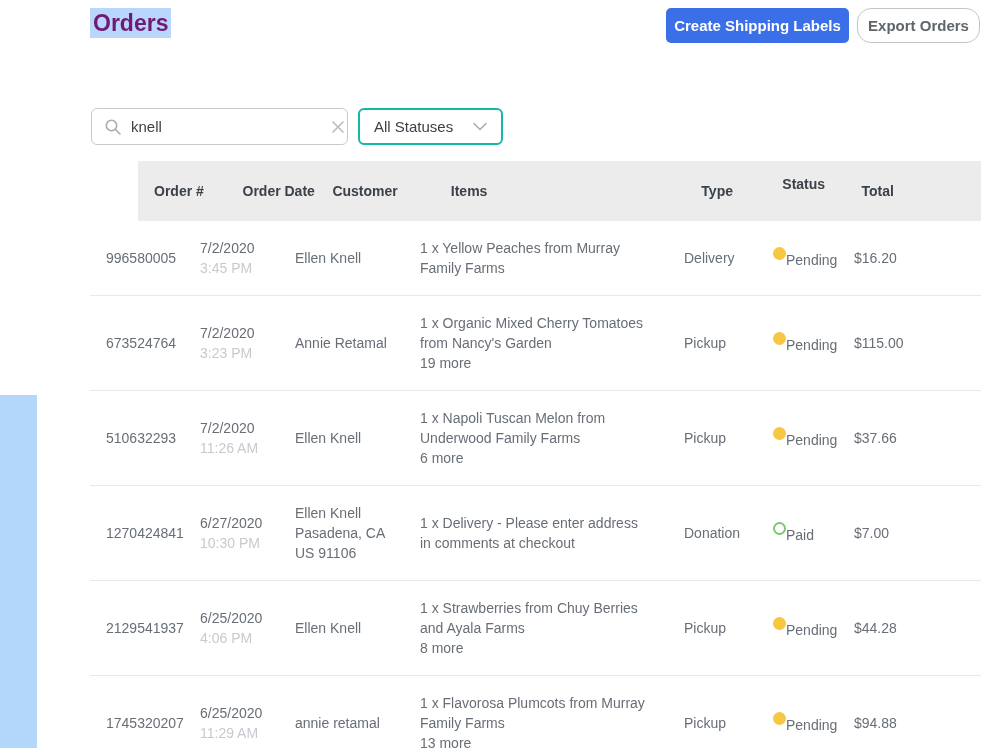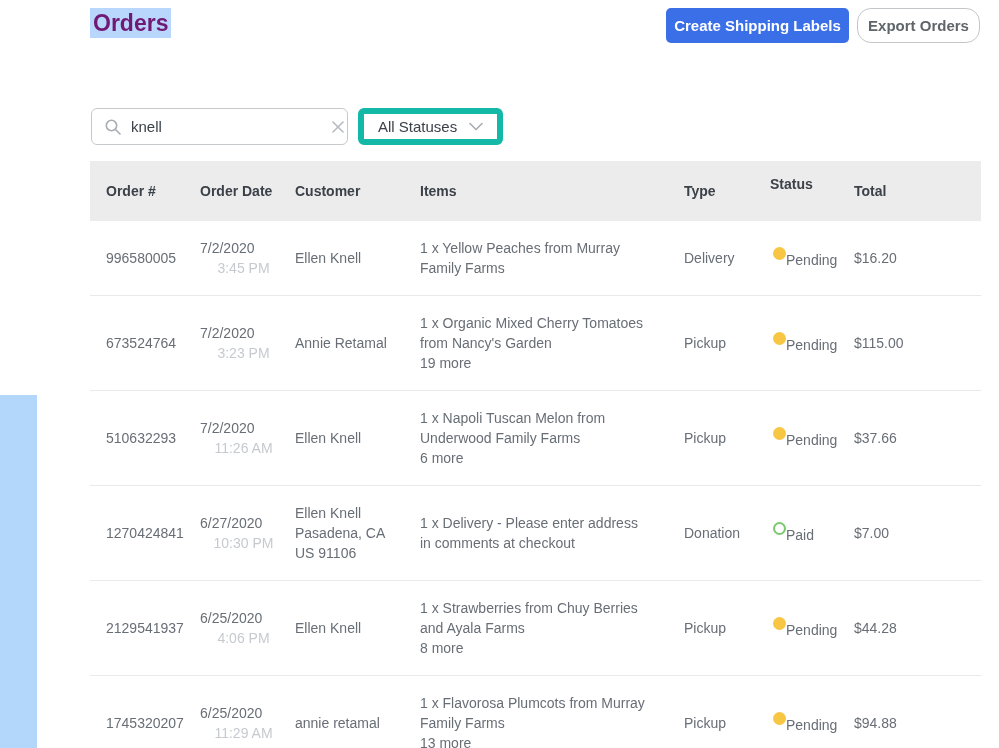--- a/index.html
+++ b/index.html
@@ -17,40 +17,40 @@
     background:#fff; color:#5f6569; font-size:15px; font-weight:700;
     border:1px solid #c3c6c9; border-radius:14px; cursor:pointer; font-family:inherit; }
 
   
   .search-box { position:absolute; left:91px; top:108px; width:257px; height:37px;
     border:1px solid #c7cacc; border-radius:6px; display:flex; align-items:center;
     padding:8px 12px; background:#fff; }
   .search-box input { border:none; outline:none; flex:1; font-size:15px; color:#3b4148;
     font-family:inherit; margin-left:9px; background:transparent; }
   .status-select { position:absolute; left:358px; top:108px; width:145px; height:37px;
-    border:6px solid #14b8a6; border-radius:6px; display:flex; align-items:center;
+    border:2px solid #14b8a6; border-radius:6px; display:flex; align-items:center;
     justify-content:space-between; padding:0 14px; background:#fff; cursor:pointer; }
   .status-select .sel-label { font-size:15px; color:#3b4148; }
 
   
   .orders-table { position:absolute; left:90px; top:161px; width:891px; }
-  .thead { display:flex; align-items:center; height:60px; background:#ececec; }
+  .thead { display:flex; align-items:center; height:60px; background:#ececec;margin-left:48px; }
   .thead .cell { font-size:14px; font-weight:700; color:#3b4148; line-height:17px; }
   .row { display:flex; align-items:center; border-bottom:1px solid #e7e9eb;
     padding:17px 0; }
   .cell { font-size:14px; color:#686e76; line-height:20px; }
   .c1 { width:110px; padding-left:16px; }
   .c2 { width:95px;  padding-right:8px; }
   .c3 { width:125px; padding-right:12px; }
   .c4 { width:264px; padding-right:34px; }
   .c5 { width:86px; }
   .c6 { width:84px; }
   .c7 { width:127px; }
   .thead .c6 .hdr-status { display:inline-block; transform:translateY(-7px); }
-  .time { color:#c6cacf;text-align:center; }
+  .time { color:#c6cacf; }
   .more-line:empty { display:none; }
   .cust-line:empty { display:none; }
   .status-stack { display:flex; flex-direction:row; align-items:flex-start; }
   .status-dot { width:13px; height:13px; border-radius:50%; margin-left:3px; }
   .status-dot[data-status="Pending"] { background:#f7c744; }
   .status-dot[data-status="Paid"] { background:#fff; border:2px solid #7bc96f; }
   .status-label { margin-top:3px; }
 
   
   .left-selection-bar { position:absolute; left:0; top:395px; width:37px; height:353px;

